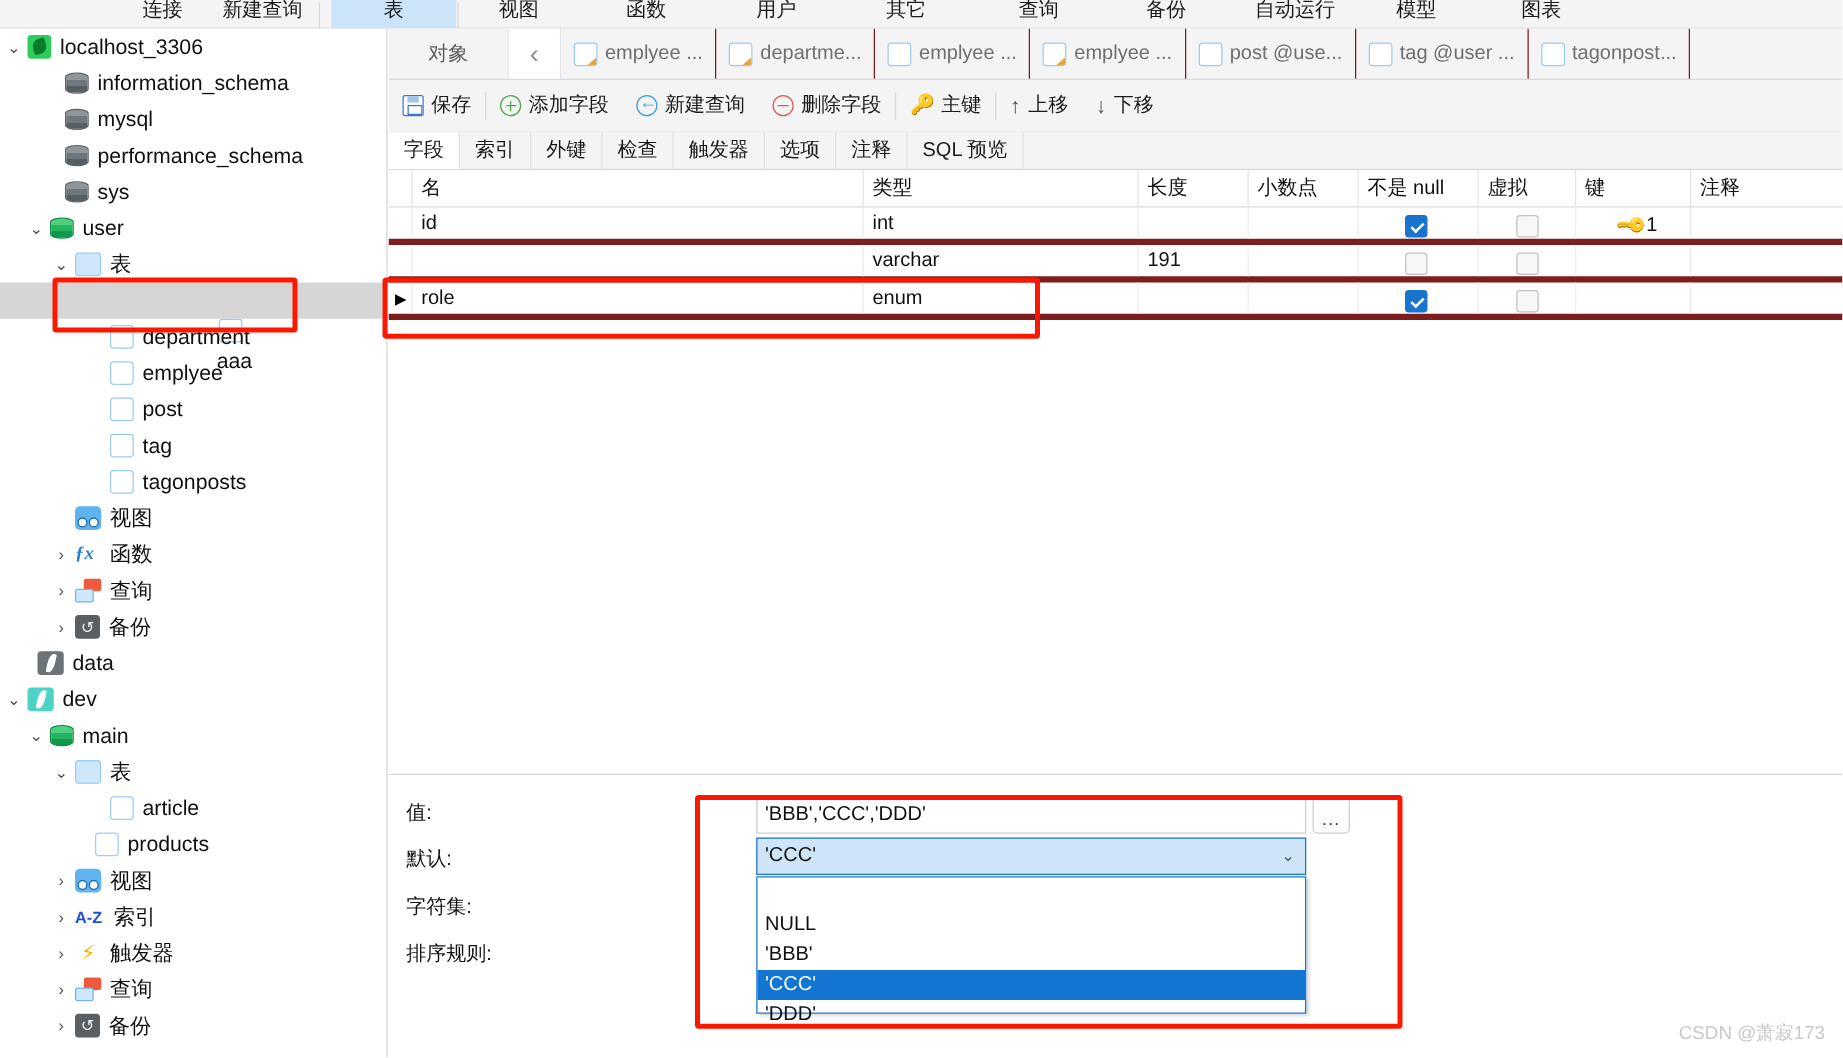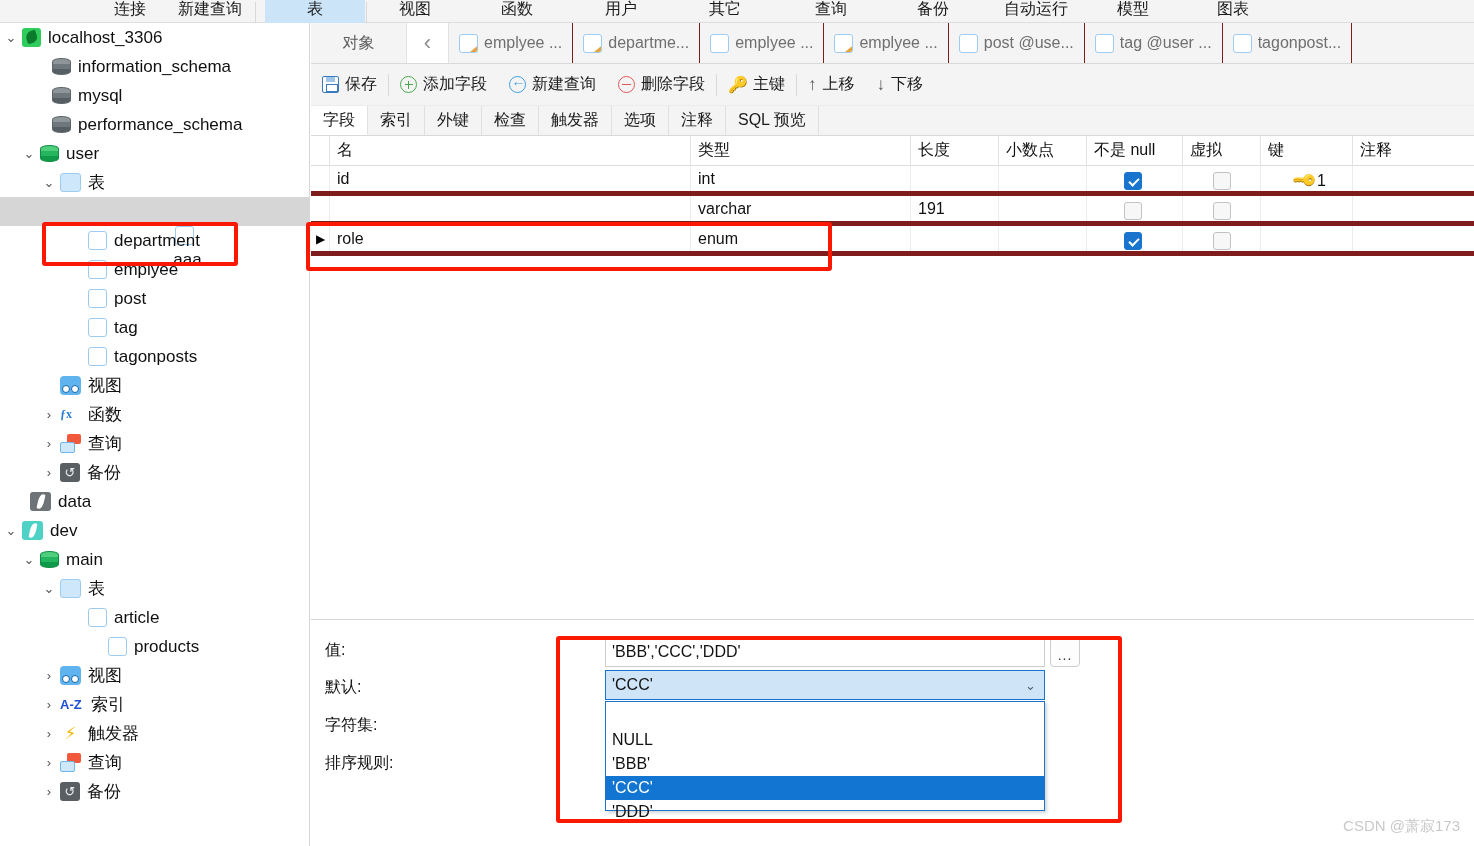--- a/index.html
+++ b/index.html
@@ -94,22 +94,22 @@
     width: 21px; height: 19px; border-radius: 4px;
     background: #5fb4ef; position: relative;
   }
   .ico-view::before, .ico-view::after {
     content: ""; position: absolute; top: 9px; width: 6px; height: 6px;
     border-radius: 50%; background: #fff; border: 1.5px solid #1565a8;
   }
   .ico-view::before { left: 2px; }
   .ico-view::after { left: 11px; }
   .ico-fx {
-    width: 21px; height: 19px; color: #2a7fd4; font-size: 12px;
-    font-weight: 700; line-height: 19px;
+    width: 21px; height: 19px; color: #2a7fd4; font-size: 15px;
+    font-style: italic; font-weight: 700; line-height: 19px;
     font-family: "Liberation Serif", serif;
   }
   .ico-query { width: 21px; height: 19px; position: relative; }
   .ico-query .r {
     position: absolute; right: 0; top: 0; width: 14px; height: 10px;
     background: #f2593c; border-radius: 2px;
   }
   .ico-query .b {
     position: absolute; left: 0; bottom: 0; width: 15px; height: 11px;
     background: #cfe7fb; border: 1px solid #6fb6ea; border-radius: 2px;
@@ -368,20 +368,27 @@
         </span>
       <span class="t-label">mysql</span>
     </div>
     <div class="tree-row" style="padding-left:30px">
       <span class="twisty none">·</span>
       <span class="t-ico ico-db">
           <i></i>
         </span>
       <span class="t-label">performance_schema</span>
     </div>
+    <div class="tree-row" style="padding-left:30px">
+      <span class="twisty none">·</span>
+      <span class="t-ico ico-db">
+          <i></i>
+        </span>
+      <span class="t-label">sys</span>
+    </div>
 
     <div class="tree-row" style="padding-left:18px">
       <span class="twisty">⌄</span>
       <span class="t-ico ico-db green">
           <i></i>
         </span>
       <span class="t-label">user</span>
     </div>
 
     <div class="tree-row" style="padding-left:38px">
@@ -465,21 +472,21 @@
     <div class="tree-row" style="padding-left:38px">
       <span class="twisty">⌄</span>
       <span class="t-ico ico-tblfolder"><span class="hd"></span><span class="bd"></span></span>
       <span class="t-label">表</span>
     </div>
     <div class="tree-row" style="padding-left:66px">
       <span class="twisty none">·</span>
       <span class="t-ico ico-tbl"><span class="hd"></span><span class="bd"></span></span>
       <span class="t-label">article</span>
     </div>
-    <div class="tree-row" style="padding-left:86px">
+    <div class="tree-row" style="padding-left:54px">
       <span class="twisty none">·</span>
       <span class="t-ico ico-tbl"><span class="hd"></span><span class="bd"></span></span>
       <span class="t-label">products</span>
     </div>
     <div class="tree-row" style="padding-left:38px">
       <span class="twisty">›</span>
       <span class="t-ico ico-view"></span>
       <span class="t-label">视图</span>
     </div>
     <div class="tree-row" style="padding-left:38px">

